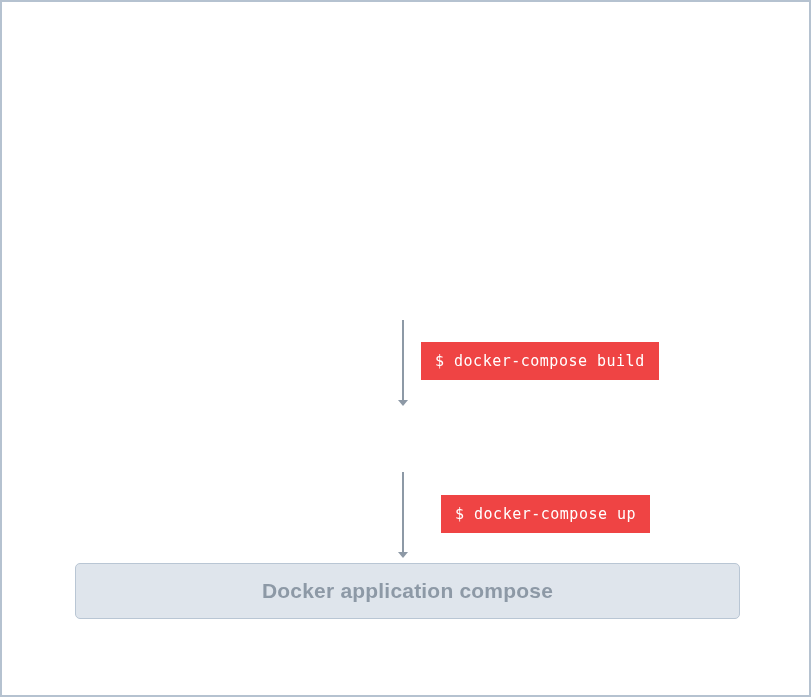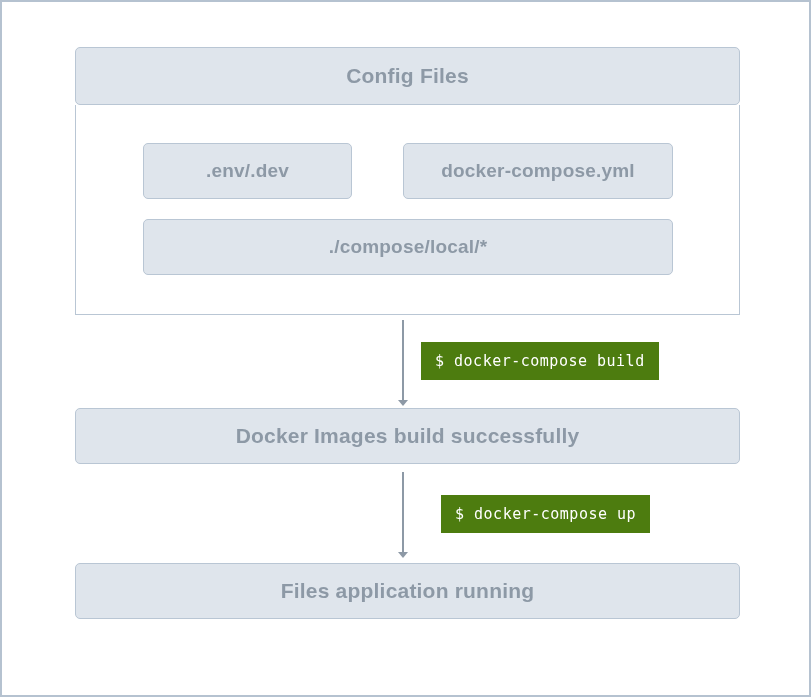--- a/index.html
+++ b/index.html
@@ -120,59 +120,46 @@
     border-left: 5px solid transparent;
     border-right: 5px solid transparent;
     border-top: 6px solid #8d99a6;
   }
   .arrowhead-1 { left: 396px; top: 398px; }
   .arrowhead-2 { left: 396px; top: 550px; }
 
   
   .cmd {
     position: absolute;
-    background: #4d7c0f;
+    background: #ef4444;
     color: #ffffff;
     font-family: "DejaVu Sans Mono", monospace;
     font-size: 15px;
     display: flex;
     align-items: center;
     box-sizing: border-box;
     padding: 0 14px;
     white-space: pre;
     letter-spacing: 0.5px;
   }
   .cmd-build { left: 419px; top: 340px; height: 38px; }
   .cmd-up    { left: 419px; top: 493px; height: 38px; margin-left: 20px; }
 </style>
 </head>
 <body>
 
 <div class="page">
 
-  <div class="group">
-
-    <div class="card group-header">Config Files</div>
-
-    <div class="group-body"></div>
-
-    <div class="card item-env">.env/.dev</div>
-
-    <div class="card item-compose-yml">docker-compose.yml</div>
-
-    <div class="card item-local">./compose/local/*</div>
-  </div>
 
   <div class="connector connector-1"></div>
   <div class="arrowhead arrowhead-1"></div>
 
   <div class="cmd cmd-build">$ docker-compose build</div>
 
-  <div class="card box-images">Docker Images build successfully</div>
 
   <div class="connector connector-2"></div>
   <div class="arrowhead arrowhead-2"></div>
 
   <div class="cmd cmd-up">$ docker-compose up</div>
 
-  <div class="card box-running">Files application running</div>
+  <div class="card box-running">Docker application compose</div>
 
 </div>
 
 </body></html>

